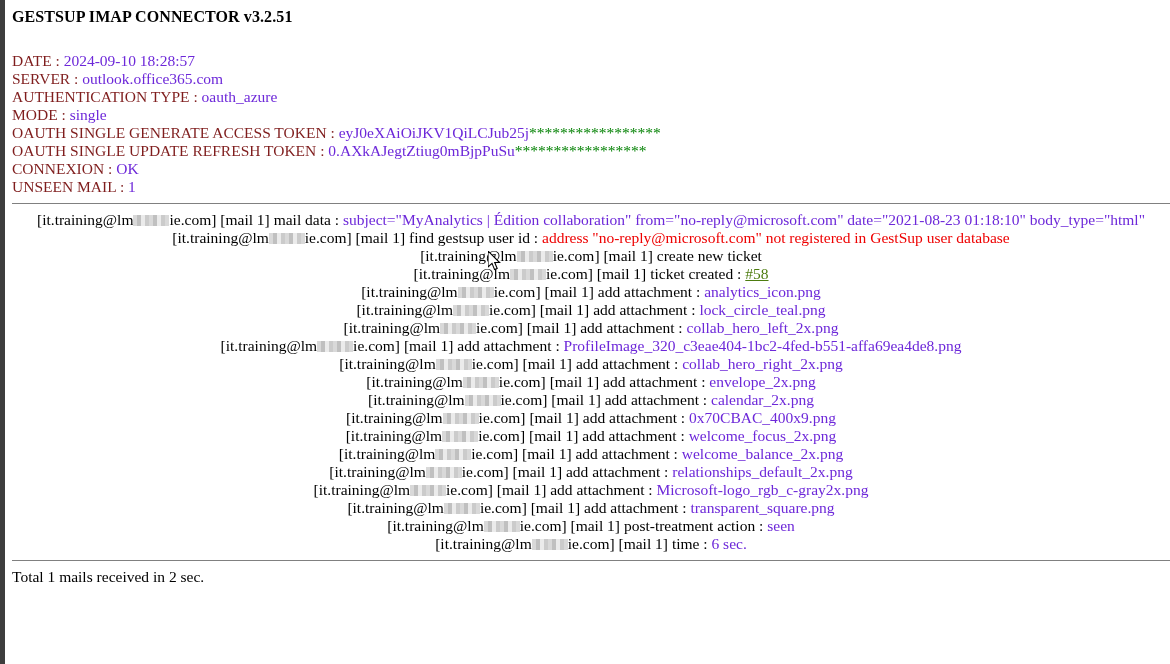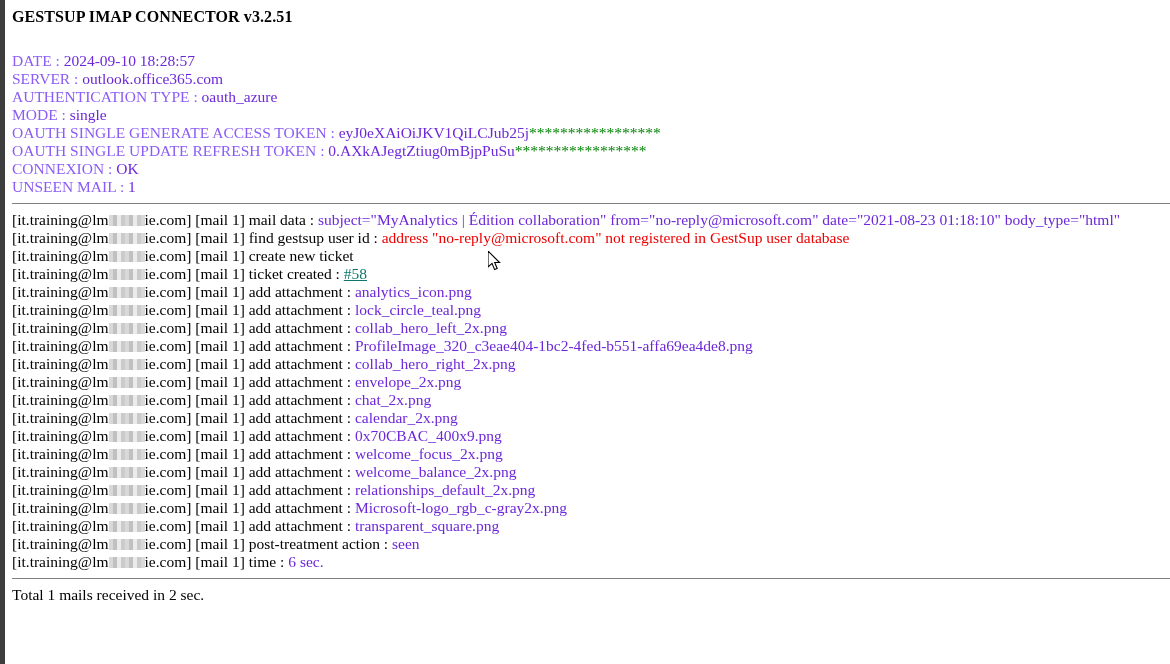--- a/index.html
+++ b/index.html
@@ -38,53 +38,54 @@
     font-size: 16px;
     padding-top: 8px;
     letter-spacing: 0.1px;
   }
   .spacer-lg { height: 26px; }
   .info-line {
     white-space: nowrap;
     line-height: 18px;
     font-size: 15.5px;
   }
-  .lbl { color: #8b5cf6; }
+  .lbl { color: #7f1d1d; }
   .val { color: #6d28d9; }
   .val-red { color: #ee0000; }
   .stars { color: #008000; letter-spacing: 0px; }
   hr.sep {
     border: none;
     border-top: 1px solid #808080;
     margin: 7px 0 7px 0;
     width: 1158px;
   }
   .log-line {
     white-space: nowrap;
     line-height: 18px;
     font-size: 15.5px;
+    text-align: center;
   }
   .redact {
     display: inline-block;
     width: 36px;
     height: 11px;
     vertical-align: -1px;
     margin: 0 0px;
     background:
       repeating-linear-gradient(90deg,
         #d8d8d8 0px, #d8d8d8 4px,
         #bdbdbd 4px, #bdbdbd 8px,
         #eaeaea 8px, #eaeaea 12px,
         #c9c9c9 12px, #c9c9c9 16px),
       #d0d0d0;
     opacity: 0.95;
   }
   .redact.sm { width: 30px; }
   .ticket-link {
-    color: #0f766e;
+    color: #4d7c0f;
     text-decoration: underline;
   }
   .footer-line {
     line-height: 18px;
     font-size: 15.5px;
   }
   #cursor {
     position: absolute;
     left: 488px;
     top: 251px;
@@ -147,21 +148,20 @@
       <div class="log-line"><span>[it.training@lm</span><span class="redact"></span><span>ie.com] </span><span>[mail 1] </span><span>mail data : </span><span class="val">subject="MyAnalytics | Édition collaboration" from="no-reply@microsoft.com" date="2021-08-23 01:18:10" body_type="html"</span></div>
       <div class="log-line"><span>[it.training@lm</span><span class="redact"></span><span>ie.com] </span><span>[mail 1] </span><span>find gestsup user id : </span><span class="val-red">address "no-reply@microsoft.com" not registered in GestSup user database</span></div>
       <div class="log-line"><span>[it.training@lm</span><span class="redact"></span><span>ie.com] </span><span>[mail 1] </span><span>create new ticket</span></div>
       <div class="log-line"><span>[it.training@lm</span><span class="redact"></span><span>ie.com] </span><span>[mail 1] </span><span>ticket created : </span><span class="ticket-link">#58</span></div>
       <div class="log-line"><span>[it.training@lm</span><span class="redact"></span><span>ie.com] </span><span>[mail 1] </span><span>add attachment : </span><span class="val">analytics_icon.png</span></div>
       <div class="log-line"><span>[it.training@lm</span><span class="redact"></span><span>ie.com] </span><span>[mail 1] </span><span>add attachment : </span><span class="val">lock_circle_teal.png</span></div>
       <div class="log-line"><span>[it.training@lm</span><span class="redact"></span><span>ie.com] </span><span>[mail 1] </span><span>add attachment : </span><span class="val">collab_hero_left_2x.png</span></div>
       <div class="log-line"><span>[it.training@lm</span><span class="redact"></span><span>ie.com] </span><span>[mail 1] </span><span>add attachment : </span><span class="val">ProfileImage_320_c3eae404-1bc2-4fed-b551-affa69ea4de8.png</span></div>
       <div class="log-line"><span>[it.training@lm</span><span class="redact"></span><span>ie.com] </span><span>[mail 1] </span><span>add attachment : </span><span class="val">collab_hero_right_2x.png</span></div>
       <div class="log-line"><span>[it.training@lm</span><span class="redact"></span><span>ie.com] </span><span>[mail 1] </span><span>add attachment : </span><span class="val">envelope_2x.png</span></div>
-      <div class="log-line"><span>[it.training@lm</span><span class="redact"></span><span>ie.com] </span><span>[mail 1] </span><span>add attachment : </span><span class="val">chat_2x.png</span></div>
       <div class="log-line"><span>[it.training@lm</span><span class="redact"></span><span>ie.com] </span><span>[mail 1] </span><span>add attachment : </span><span class="val">calendar_2x.png</span></div>
       <div class="log-line"><span>[it.training@lm</span><span class="redact"></span><span>ie.com] </span><span>[mail 1] </span><span>add attachment : </span><span class="val">0x70CBAC_400x9.png</span></div>
       <div class="log-line"><span>[it.training@lm</span><span class="redact"></span><span>ie.com] </span><span>[mail 1] </span><span>add attachment : </span><span class="val">welcome_focus_2x.png</span></div>
       <div class="log-line"><span>[it.training@lm</span><span class="redact"></span><span>ie.com] </span><span>[mail 1] </span><span>add attachment : </span><span class="val">welcome_balance_2x.png</span></div>
       <div class="log-line"><span>[it.training@lm</span><span class="redact"></span><span>ie.com] </span><span>[mail 1] </span><span>add attachment : </span><span class="val">relationships_default_2x.png</span></div>
       <div class="log-line"><span>[it.training@lm</span><span class="redact"></span><span>ie.com] </span><span>[mail 1] </span><span>add attachment : </span><span class="val">Microsoft-logo_rgb_c-gray2x.png</span></div>
       <div class="log-line"><span>[it.training@lm</span><span class="redact"></span><span>ie.com] </span><span>[mail 1] </span><span>add attachment : </span><span class="val">transparent_square.png</span></div>
       <div class="log-line"><span>[it.training@lm</span><span class="redact"></span><span>ie.com] </span><span>[mail 1] </span><span>post-treatment action : </span><span class="val">seen</span></div>
       <div class="log-line"><span>[it.training@lm</span><span class="redact"></span><span>ie.com] </span><span>[mail 1] </span><span>time : </span><span class="val">6 sec.</span></div>
     </div>

